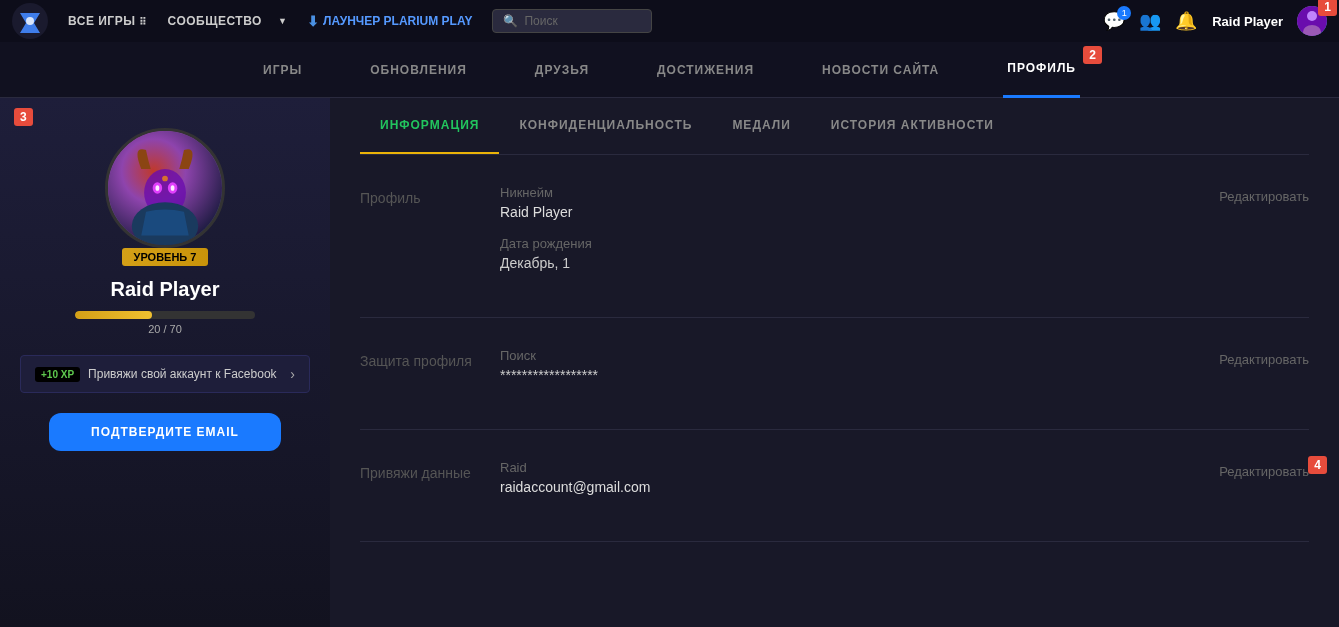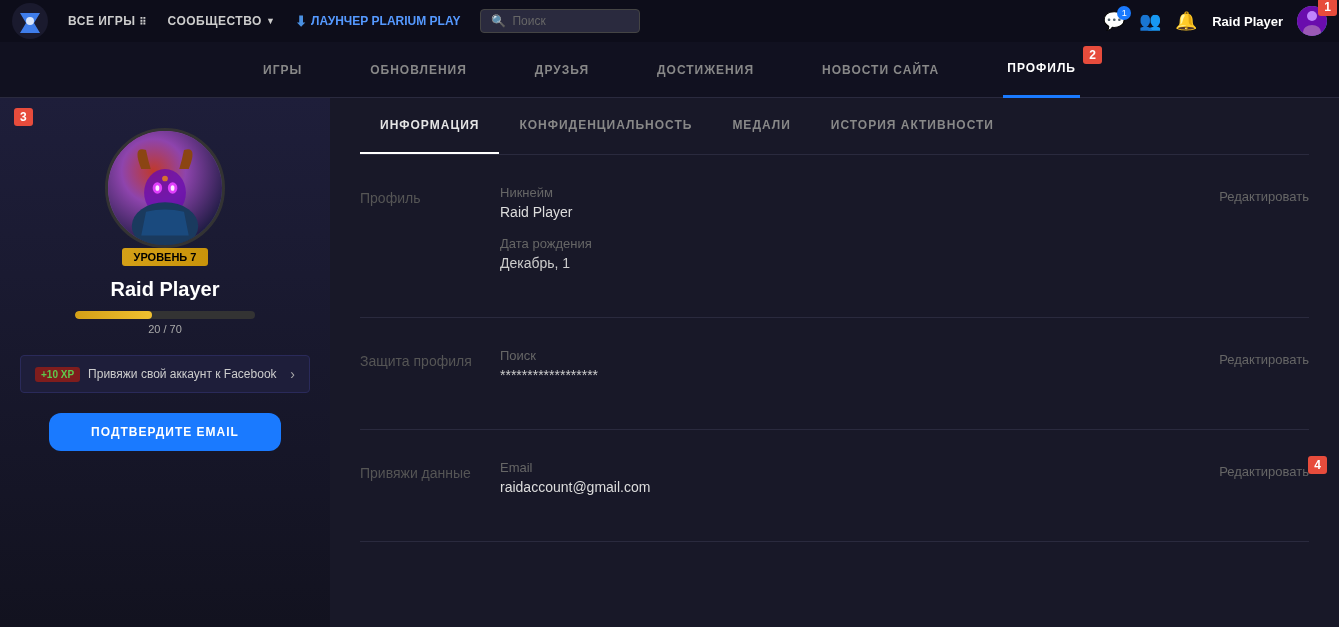--- a/index.html
+++ b/index.html
@@ -203,21 +203,21 @@
       border-radius: 4px;
       padding: 10px 14px;
       margin-top: 20px;
       width: 100%;
       display: flex;
       align-items: center;
       cursor: pointer;
       gap: 8px;
     }
     .xp-tag {
-      background: #7f1d1d;
+      background: #000000;
       color: #5ec94e;
       font-size: 10px;
       font-weight: bold;
       padding: 2px 6px;
       border-radius: 3px;
       white-space: nowrap;
     }
     .fb-text {
       color: #ccc;
       font-size: 12px;
@@ -259,22 +259,22 @@
       color: #888;
       font-size: 12px;
       font-weight: bold;
       text-transform: uppercase;
       letter-spacing: 1px;
       padding: 20px 20px;
       cursor: pointer;
       border-bottom: 2px solid transparent;
     }
     .tab.active {
-      color: #e5e5e5;
-      border-bottom: 2px solid #ffffff;
+      color: #22c55e;
+      border-bottom: 2px solid #eab308;
     }
 
     
     .section {
       display: flex;
       padding: 30px 0;
       border-bottom: 1px solid #2a2a3e;
       align-items: flex-start;
     }
     .section-label {
@@ -339,21 +339,21 @@
       <path d="M8 10 L28 10 L22 20 L28 30 L8 30 L14 20 Z" fill="#4488ff" opacity="0.9"></path>
       <circle cx="18" cy="18" r="4" fill="#fff" opacity="0.8"></circle>
     </svg>
   </div>
 
   <div class="nav-link">
     <span>ВСЕ ИГРЫ</span>
     <span class="dots-icon"> ⠿</span>
   </div>
 
-  <div class="nav-link" style="display:flex;align-items:center;gap:4px;">
+  <div class="nav-link" style="display:flex;align-items:center;gap:16px;">
     <span>СООБЩЕСТВО</span>
     <span style="font-size:9px;">▼</span>
   </div>
 
   <div class="nav-launcher">
     <span style="color:#4a90e2;font-size:14px;">⬇</span>
     <span>ЛАУНЧЕР PLARIUM PLAY</span>
   </div>
 
   <div class="search-bar">
@@ -507,21 +507,21 @@
       <div class="section-content">
         <div class="field-label">Поиск</div>
         <div class="field-value">******************</div>
       </div>
       <div class="section-edit">Редактировать</div>
     </div>
 
     <div class="section">
       <div class="section-label">Привяжи данные</div>
       <div class="section-content">
-        <div class="field-label">Email</div>
+        <div class="field-label">Raid</div>
         <div class="field-value bold">raidaccount@gmail.com</div>
       </div>
       <div style="position:relative;">
         <div class="section-edit">Редактировать</div>
         <span class="annot-badge" style="position:absolute;top:-4px;right:-18px;">4</span>
       </div>
     </div>
 
   </div>
 </div>

